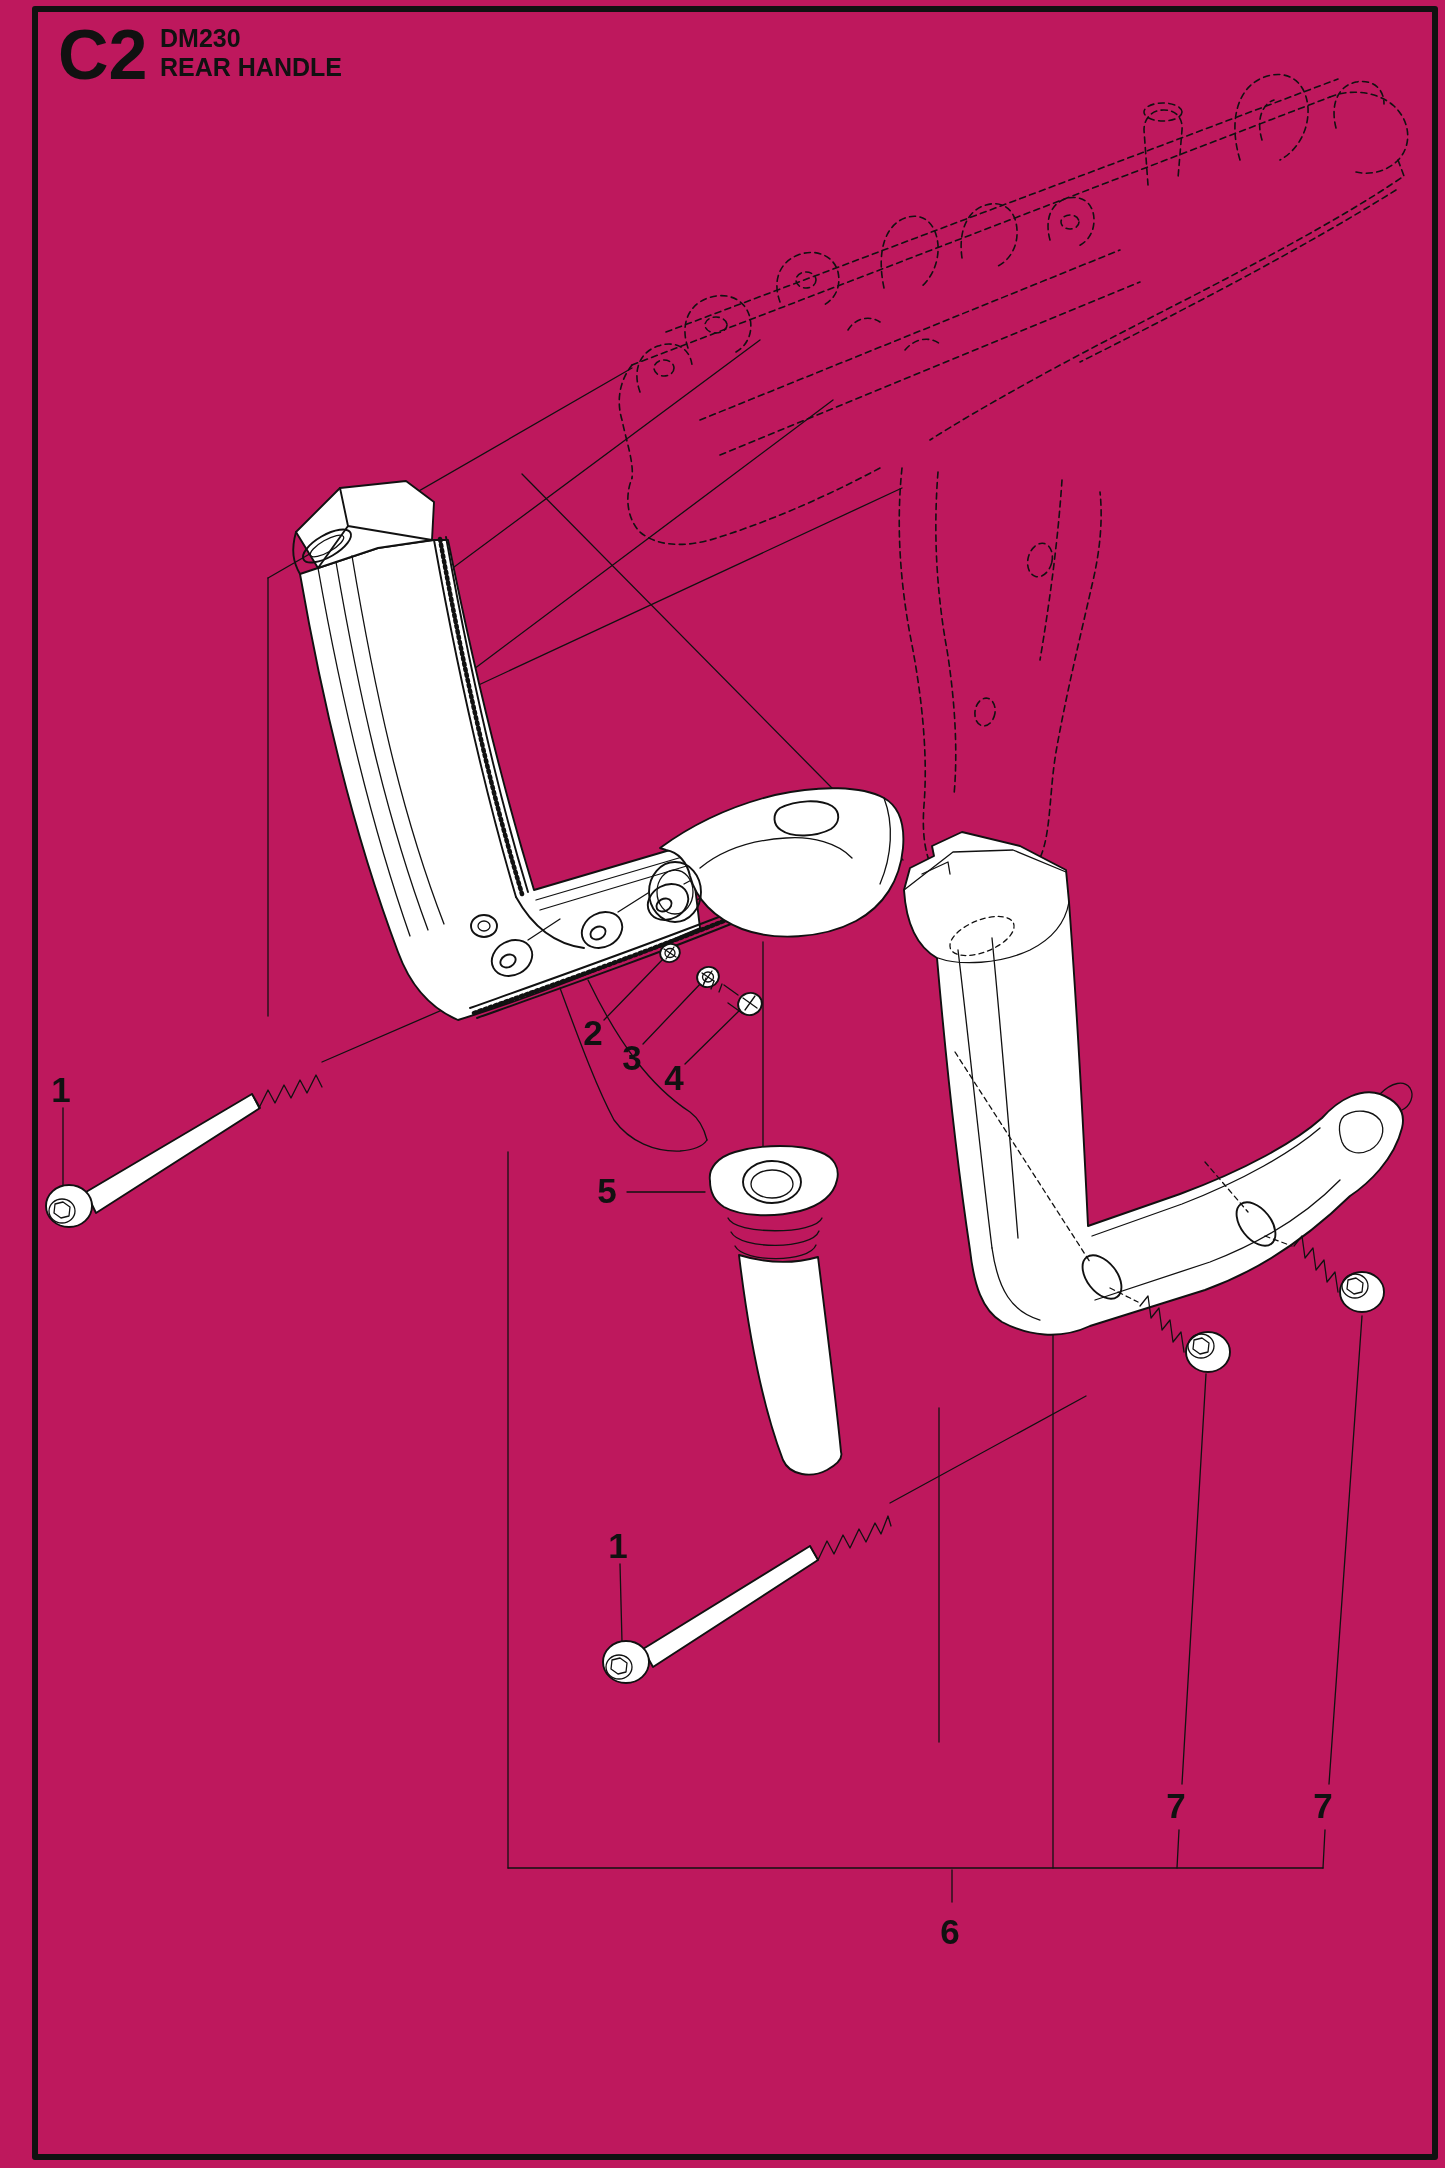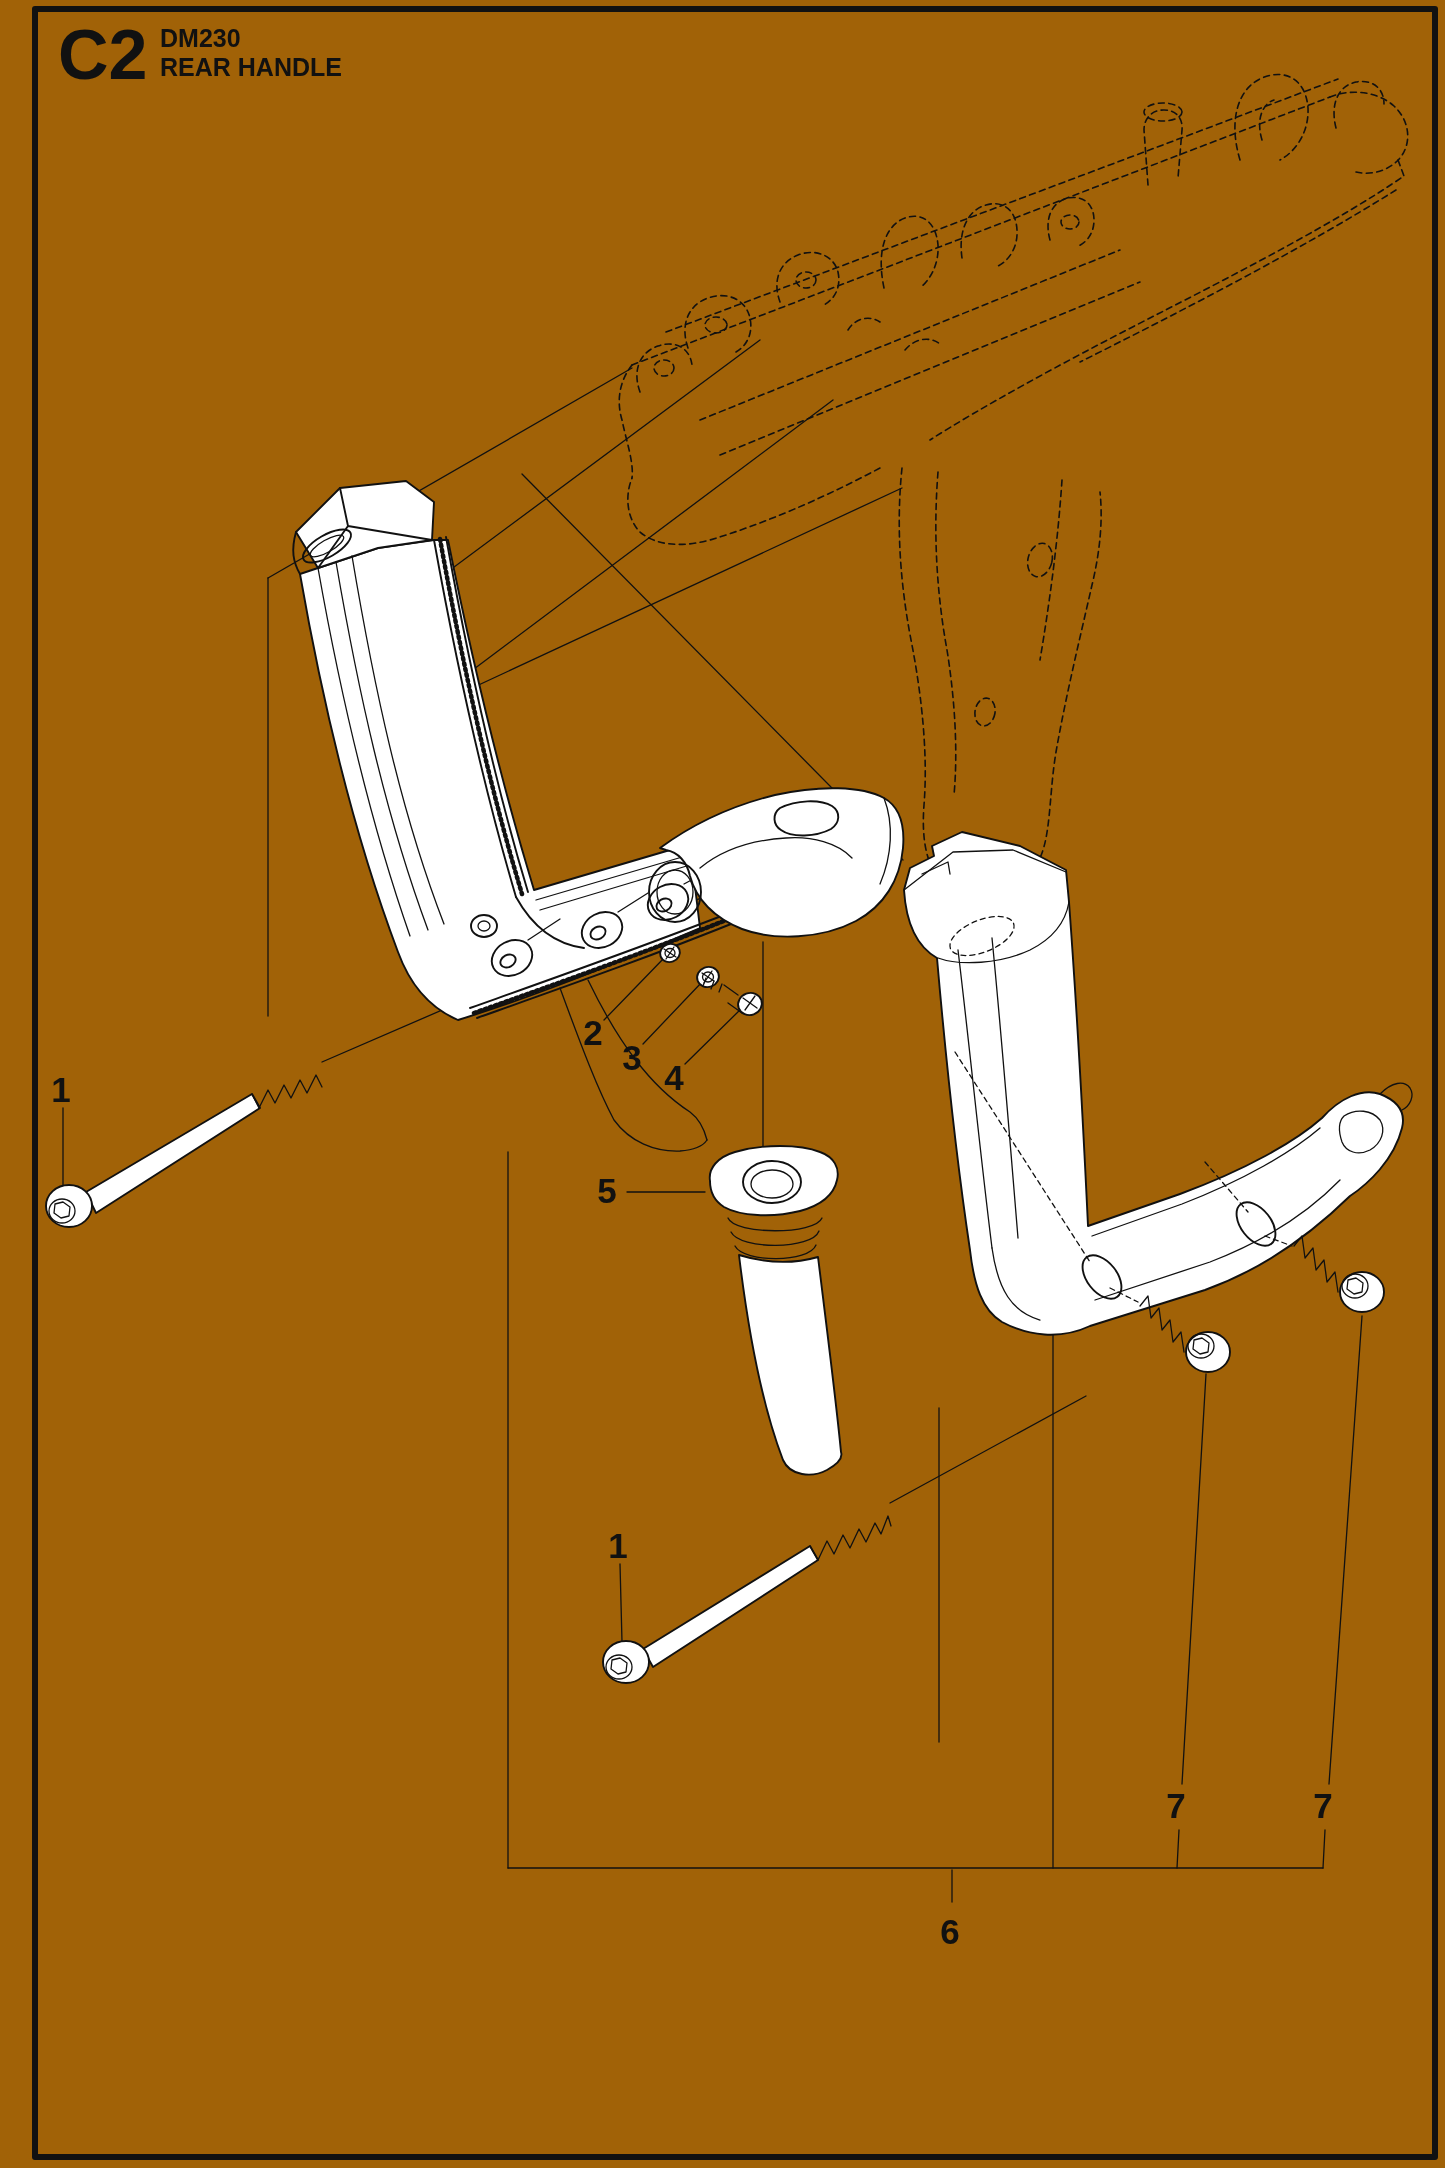--- a/index.html
+++ b/index.html
@@ -1,16 +1,16 @@
 <!DOCTYPE html>
 <html><head>
 <meta charset="utf-8">
 <style>
   html,body{margin:0;padding:0;background:#e8e8e8;}
-  .sheet{position:relative;width:1445px;height:2168px;background:#a16207;margin:0 auto;
+  .sheet{position:relative;width:1445px;height:2168px;background:#be185d;margin:0 auto;
          font-family:"Liberation Sans", sans-serif;overflow:hidden;}
   svg{position:absolute;left:0;top:0;width:100%;height:100%;}
   .ink{stroke:#111111;fill:none;stroke-linecap:round;stroke-linejoin:round;}
   .thin{stroke-width:1.3;}
   .med{stroke-width:1.9;}
   .ghost{stroke-width:1.6;stroke-dasharray:6 4.5;}
   .whitefill{fill:#ffffff;}
   .hatch{stroke-width:4.5;stroke-dasharray:2 3.5;}
   text{fill:#111111;stroke:none;}
   .callout{font-size:35px;font-weight:bold;text-anchor:middle;}

